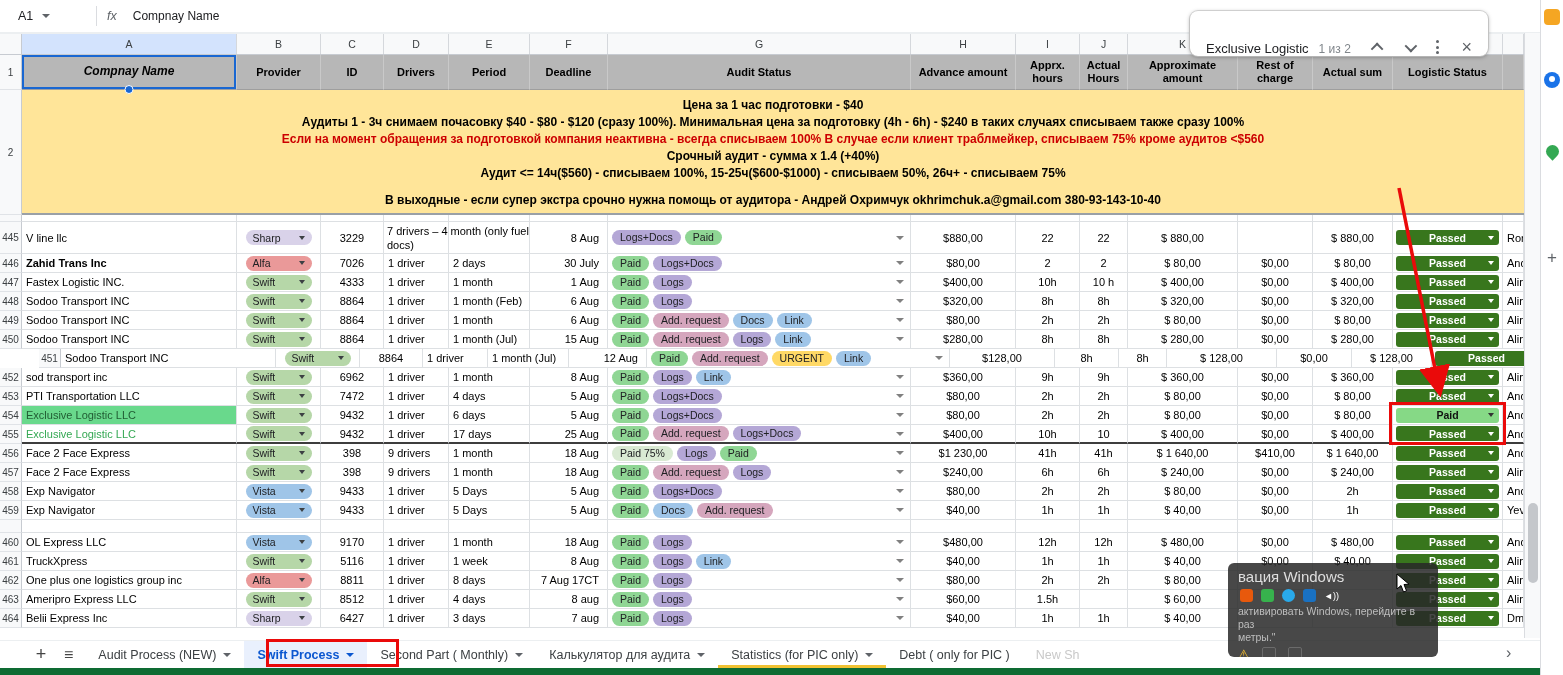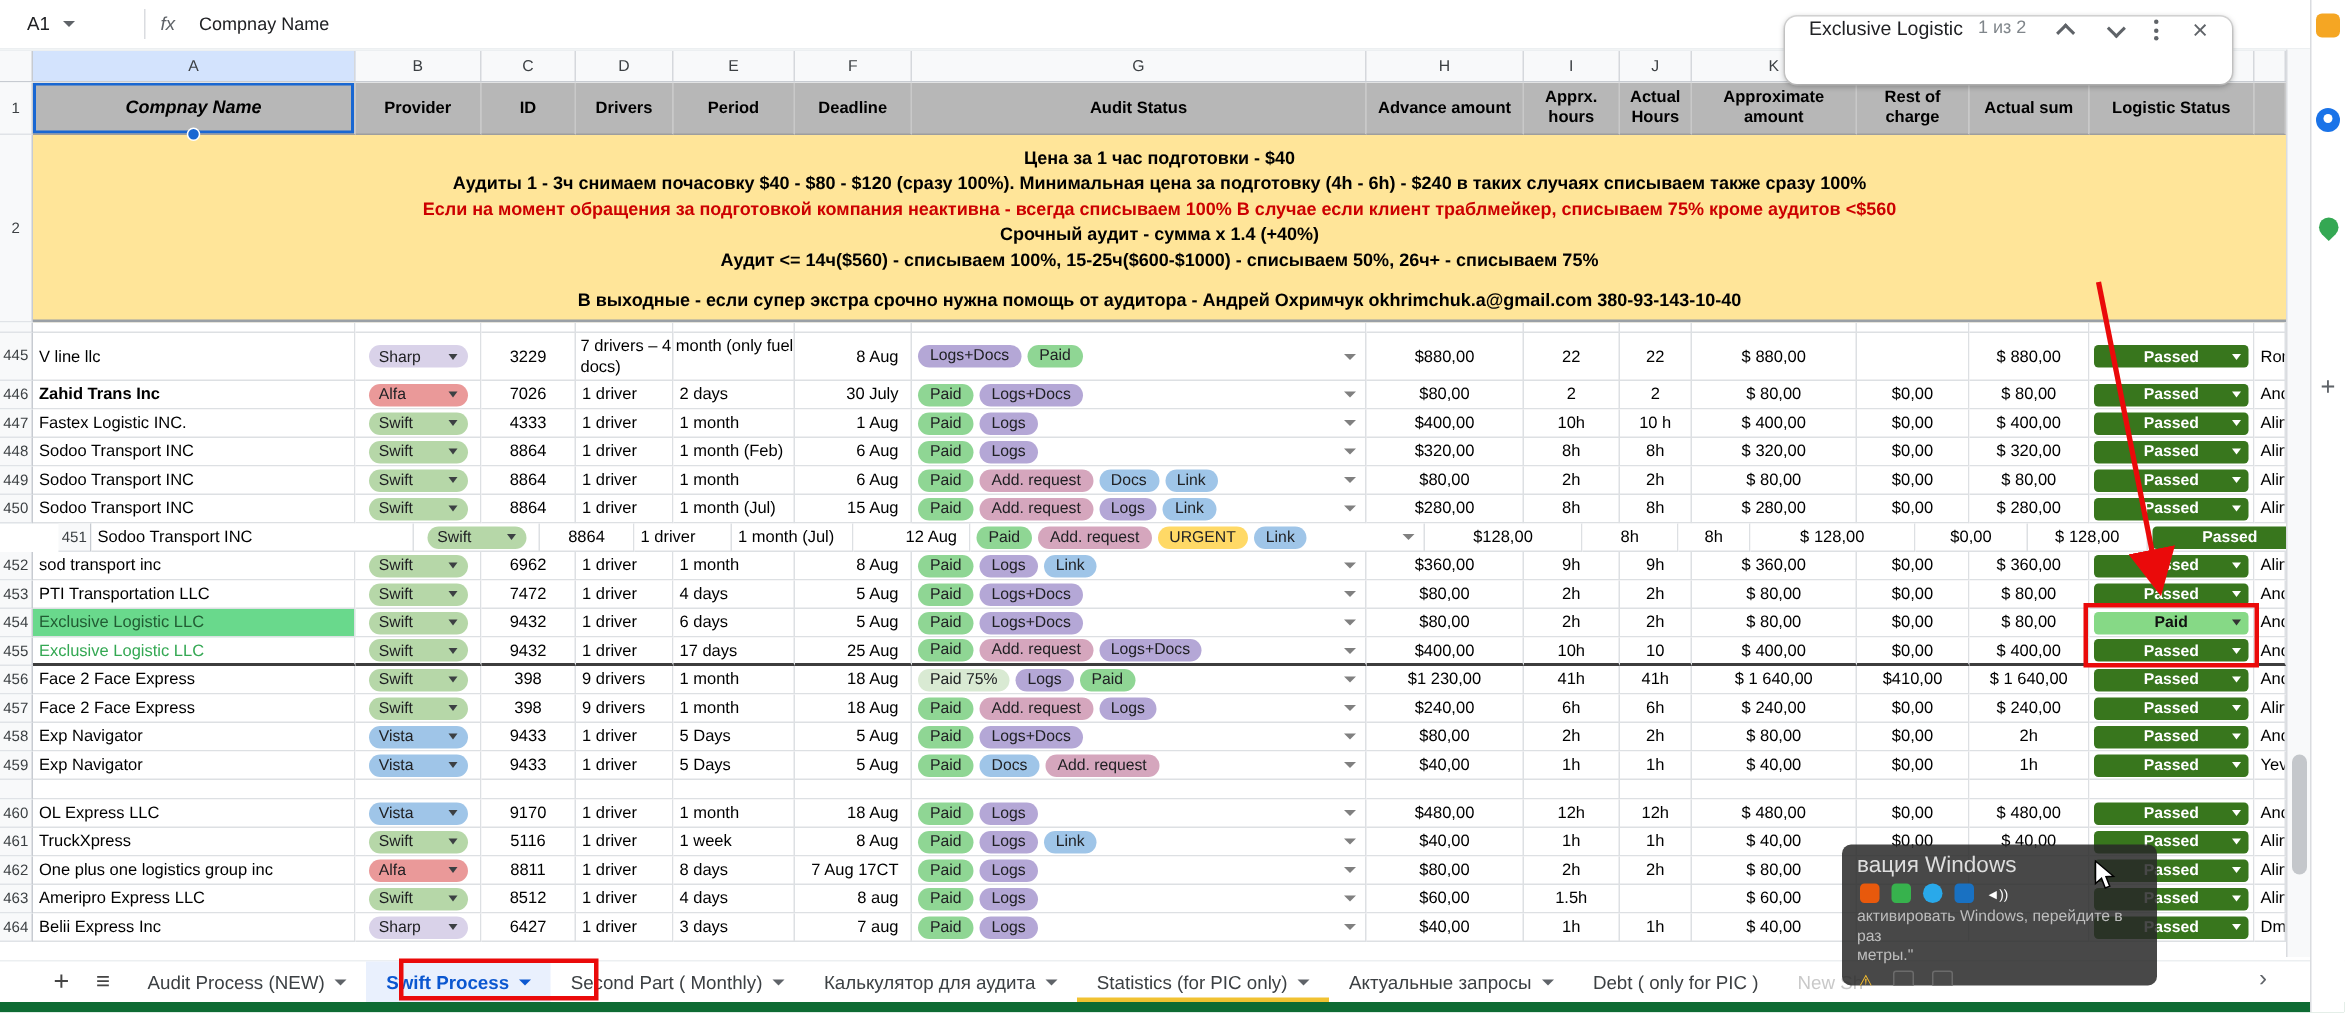--- a/index.html
+++ b/index.html
@@ -71,21 +71,21 @@
   .paychip{position:relative;flex:1;height:15px;border-radius:3px;display:flex;align-items:center;
     justify-content:center;font-size:10.5px;font-weight:bold}
   .paychip.passed{background:#38761d;color:#fff}
   .paychip.paidlight{background:#86d986;color:#111}
   .paycaret{position:absolute;right:5px;top:50%;margin-top:-2px;width:0;height:0;
     border-left:3.5px solid transparent;border-right:3.5px solid transparent;border-top:4px solid #333}
   .paychip.passed .paycaret{border-top-color:#fff}
 
   
   .findbar{position:absolute;left:1190px;top:11px;width:298px;height:45px;background:#fff;border-radius:8px;
-    box-shadow:0 1px 4px rgba(0,0,0,.35),0 0 0 1px #e3e3e3;display:flex;align-items:flex-start;z-index:50}
+    box-shadow:0 1px 4px rgba(0,0,0,.35),0 0 0 1px #e3e3e3;display:flex;align-items:flex-end;z-index:50}
   .fb-query{margin-left:16px;font-size:13px;color:#202124}
   .fb-count{margin-left:10px;font-size:12px;color:#80868b}
   .fb-ctrls{margin-left:auto;display:flex;align-items:center;gap:22px;padding-right:16px}
   .chev{width:9px;height:9px;border-left:2px solid #5f6368;border-top:2px solid #5f6368;display:inline-block}
   .chev.up{transform:rotate(45deg) translateY(2px)}
   .chev.down{transform:rotate(225deg) translateY(2px)}
   .fb-dots{display:inline-flex;flex-direction:column;gap:2.5px}
   .fb-dots i{width:3px;height:3px;border-radius:50%;background:#5f6368}
   .fb-close{font-size:18px;color:#5f6368;line-height:1}
 
@@ -948,24 +948,20 @@
         </div>
         <div class="tab">
           <span>Калькулятор для аудита</span>
           <span class="tcaret"></span>
         </div>
         <div class="tab ycolor">
           <span>Statistics (for PIC only)</span>
           <span class="tcaret"></span>
         </div>
         <div class="tab">
-          <span>Актуальные запросы</span>
-          <span class="tcaret"></span>
-        </div>
-        <div class="tab">
           <span>Debt ( only for PIC )</span>
         </div>
         <div class="tab partial">
           <span>New Sh</span>
         </div>
       </div>
   </div>
   <span class="tb-next">›</span>
   <div class="bottom-strip"></div>
 

